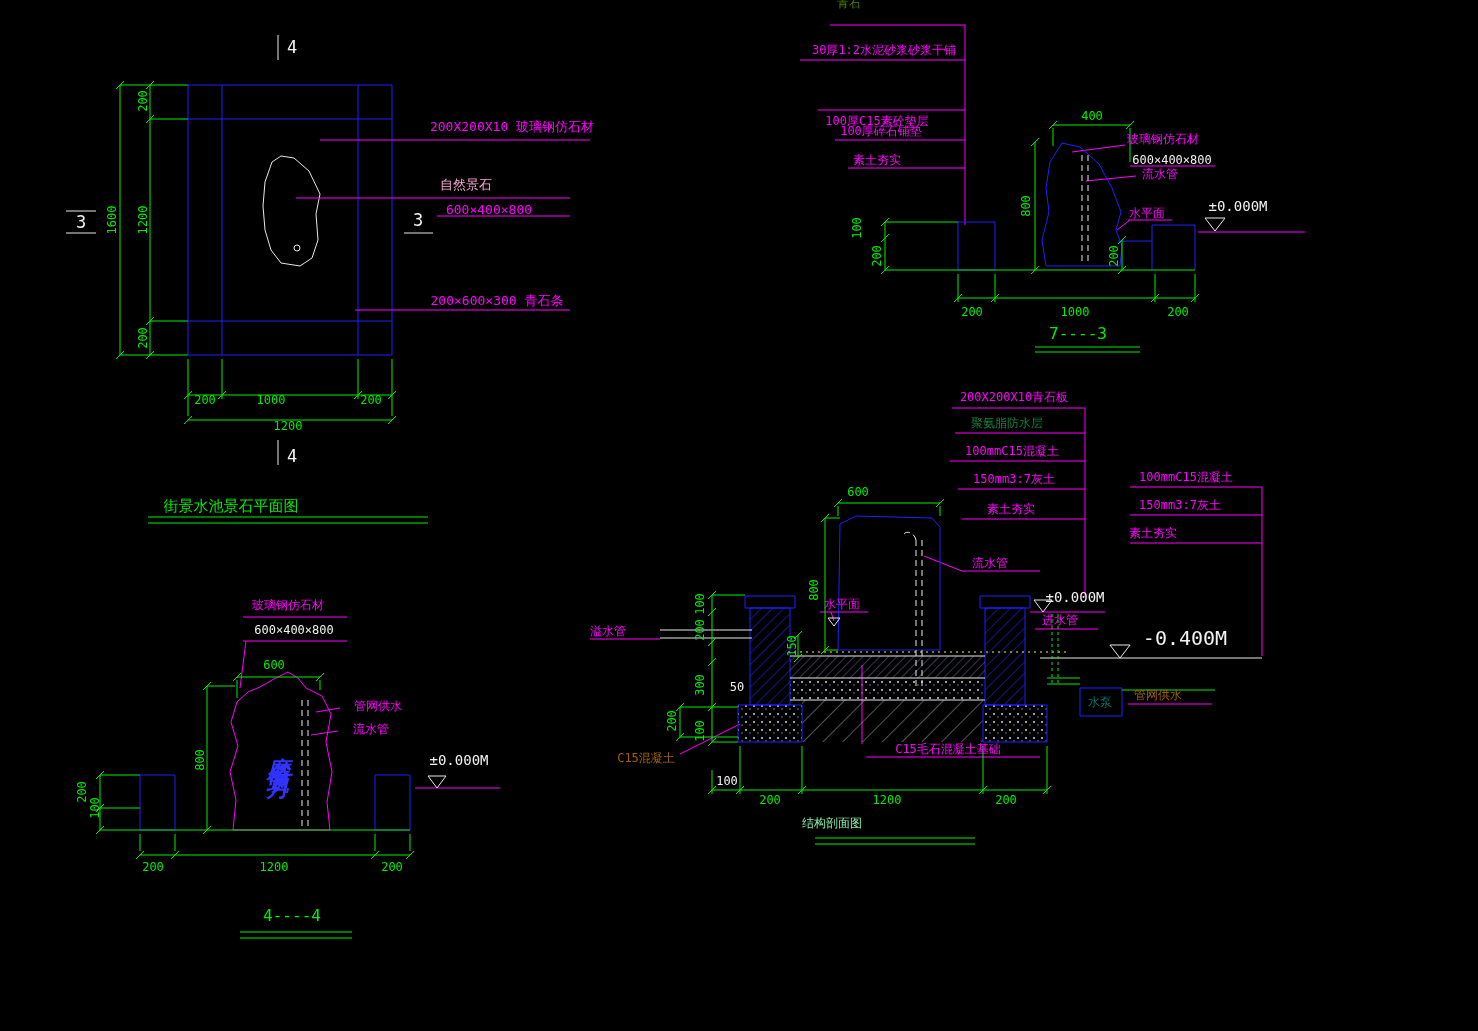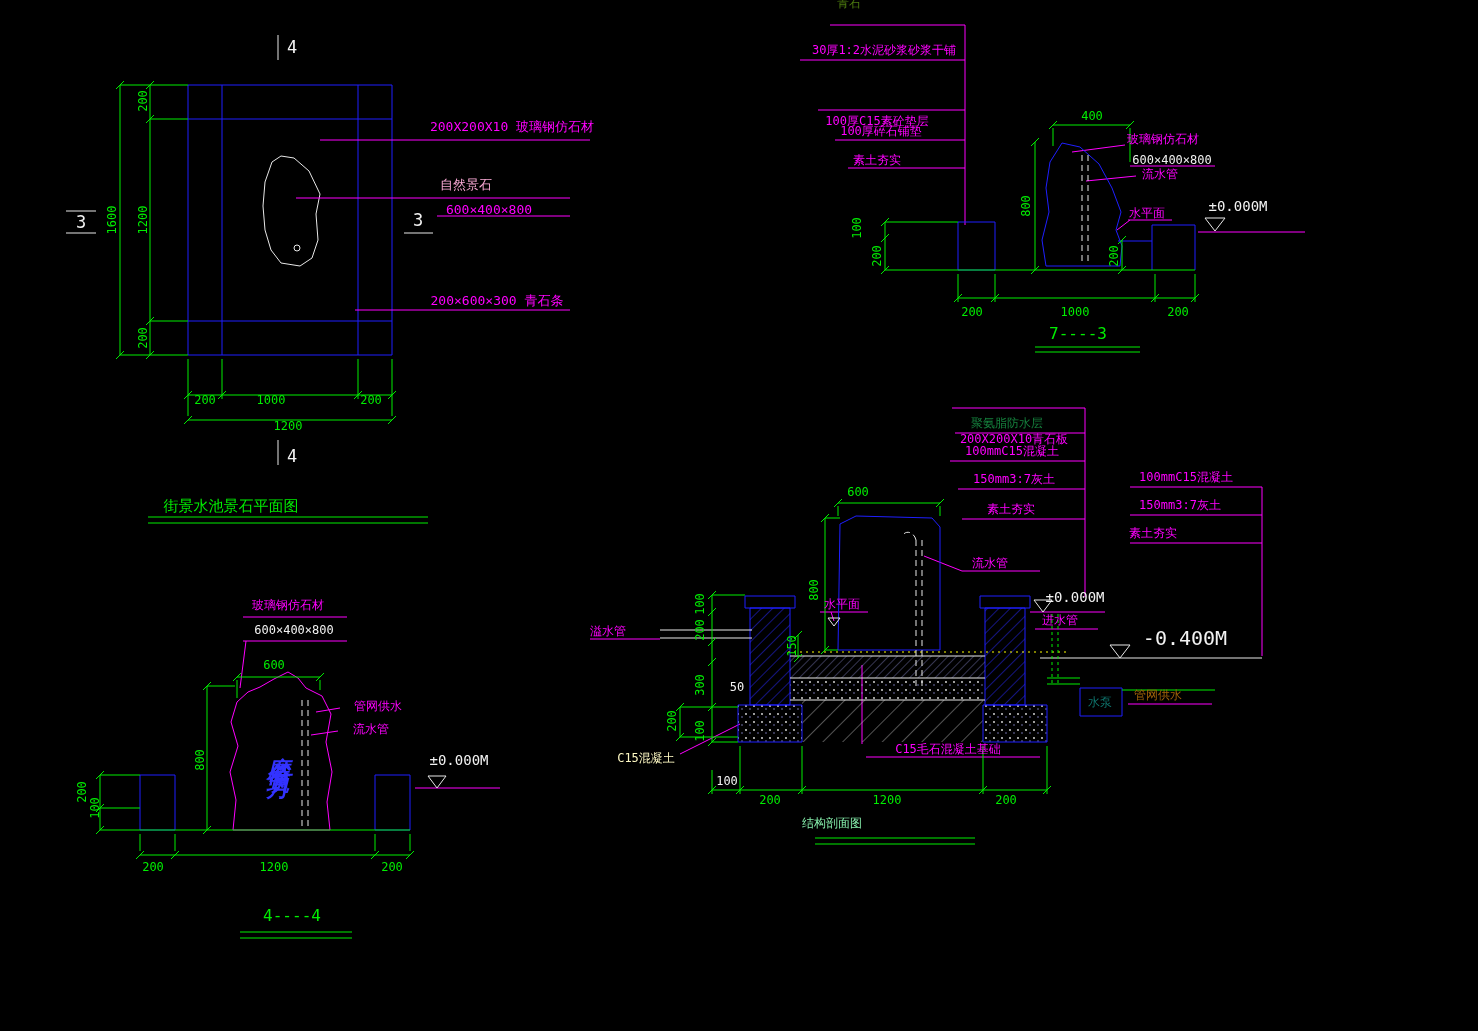--- a/index.html
+++ b/index.html
@@ -178,21 +178,21 @@
       <div class="lbl" style="left: 371px; top: 729px; color: rgb(255, 0, 255); font-size: 12px; transform: translate(-50%, -50%);">流水管</div>
       <div class="lbl vert" style="left: 278px; top: 752px; color: rgb(51, 51, 255); font-size: 23px; transform: translate(-50%, -50%);">磨俗筑月</div>
       <div class="lbl" style="left: 200px; top: 760px; color: rgb(0, 238, 0); font-size: 12px; transform: translate(-50%, -50%) rotate(-90deg);">800</div>
       <div class="lbl" style="left: 459px; top: 760px; color: rgb(242, 242, 242); font-size: 14px; transform: translate(-50%, -50%);">±0.000M</div>
       <div class="lbl" style="left: 82px; top: 792px; color: rgb(0, 238, 0); font-size: 12px; transform: translate(-50%, -50%) rotate(-90deg);">200</div>
       <div class="lbl" style="left: 95px; top: 808px; color: rgb(0, 238, 0); font-size: 12px; transform: translate(-50%, -50%) rotate(-90deg);">100</div>
       <div class="lbl" style="left: 153px; top: 867px; color: rgb(0, 238, 0); font-size: 12px; transform: translate(-50%, -50%);">200</div>
       <div class="lbl" style="left: 274px; top: 867px; color: rgb(0, 238, 0); font-size: 12px; transform: translate(-50%, -50%);">1200</div>
       <div class="lbl" style="left: 392px; top: 867px; color: rgb(0, 238, 0); font-size: 12px; transform: translate(-50%, -50%);">200</div>
       <div class="lbl" style="left: 292px; top: 916px; color: rgb(0, 238, 0); font-size: 16px; transform: translate(-50%, -50%);">4----4</div>
-      <div class="lbl" style="left: 1014px; top: 397px; color: rgb(255, 0, 255); font-size: 12px; transform: translate(-50%, -50%); margin-top: 42px;">200X200X10青石板</div>
+      <div class="lbl" style="left: 1014px; top: 397px; color: rgb(255, 0, 255); font-size: 12px; transform: translate(-50%, -50%);">200X200X10青石板</div>
       <div class="lbl" style="left: 1007px; top: 423px; color: #15803d; font-size: 12px; transform: translate(-50%, -50%);">聚氨脂防水层</div>
       <div class="lbl" style="left: 1012px; top: 451px; color: rgb(255, 0, 255); font-size: 12px; transform: translate(-50%, -50%);">100mmC15混凝土</div>
       <div class="lbl" style="left: 1014px; top: 479px; color: rgb(255, 0, 255); font-size: 12px; transform: translate(-50%, -50%);">150mm3:7灰土</div>
       <div class="lbl" style="left: 1011px; top: 509px; color: rgb(255, 0, 255); font-size: 12px; transform: translate(-50%, -50%);">素土夯实</div>
       <div class="lbl" style="left: 1186px; top: 477px; color: rgb(255, 0, 255); font-size: 12px; transform: translate(-50%, -50%);">100mmC15混凝土</div>
       <div class="lbl" style="left: 1180px; top: 505px; color: rgb(255, 0, 255); font-size: 12px; transform: translate(-50%, -50%);">150mm3:7灰土</div>
       <div class="lbl" style="left: 1153px; top: 533px; color: rgb(255, 0, 255); font-size: 12px; transform: translate(-50%, -50%);">素土夯实</div>
       <div class="lbl" style="left: 858px; top: 492px; color: rgb(0, 238, 0); font-size: 12px; transform: translate(-50%, -50%);">600</div>
       <div class="lbl" style="left: 990px; top: 563px; color: rgb(255, 0, 255); font-size: 12px; transform: translate(-50%, -50%);">流水管</div>
       <div class="lbl" style="left: 814px; top: 590px; color: rgb(0, 238, 0); font-size: 12px; transform: translate(-50%, -50%) rotate(-90deg);">800</div>
@@ -201,21 +201,21 @@
       <div class="lbl" style="left: 1060px; top: 620px; color: rgb(255, 0, 255); font-size: 12px; transform: translate(-50%, -50%);">进水管</div>
       <div class="lbl" style="left: 1185px; top: 638px; color: rgb(242, 242, 242); font-size: 20px; transform: translate(-50%, -50%);">-0.400M</div>
       <div class="lbl" style="left: 608px; top: 631px; color: rgb(255, 0, 255); font-size: 12px; transform: translate(-50%, -50%);">溢水管</div>
       <div class="lbl" style="left: 700px; top: 604px; color: rgb(0, 238, 0); font-size: 12px; transform: translate(-50%, -50%) rotate(-90deg);">100</div>
       <div class="lbl" style="left: 700px; top: 630px; color: rgb(0, 238, 0); font-size: 12px; transform: translate(-50%, -50%) rotate(-90deg);">200</div>
       <div class="lbl" style="left: 792px; top: 646px; color: rgb(0, 238, 0); font-size: 12px; transform: translate(-50%, -50%) rotate(-90deg);">150</div>
       <div class="lbl" style="left: 700px; top: 685px; color: rgb(0, 238, 0); font-size: 12px; transform: translate(-50%, -50%) rotate(-90deg);">300</div>
       <div class="lbl" style="left: 737px; top: 687px; color: rgb(242, 242, 242); font-size: 12px; transform: translate(-50%, -50%);">50</div>
       <div class="lbl" style="left: 672px; top: 721px; color: rgb(0, 238, 0); font-size: 12px; transform: translate(-50%, -50%) rotate(-90deg);">200</div>
       <div class="lbl" style="left: 700px; top: 731px; color: rgb(0, 238, 0); font-size: 12px; transform: translate(-50%, -50%) rotate(-90deg);">100</div>
-      <div class="lbl" style="left: 646px; top: 758px; color: #fef9c3; font-size: 12px; transform: translate(-50%, -50%);">C15混凝土</div>
+      <div class="lbl" style="left: 646px; top: 758px; color: #a16207; font-size: 12px; transform: translate(-50%, -50%);">C15混凝土</div>
       <div class="lbl" style="left: 948px; top: 749px; color: rgb(255, 0, 255); font-size: 12px; transform: translate(-50%, -50%);">C15毛石混凝土基础</div>
       <div class="lbl" style="left: 1100px; top: 702px; color: #0f766e; font-size: 12px; transform: translate(-50%, -50%);">水泵</div>
       <div class="lbl" style="left: 1158px; top: 695px; color: #a16207; font-size: 12px; transform: translate(-50%, -50%);">管网供水</div>
       <div class="lbl" style="left: 727px; top: 781px; color: rgb(242, 242, 242); font-size: 12px; transform: translate(-50%, -50%);">100</div>
       <div class="lbl" style="left: 770px; top: 800px; color: rgb(0, 238, 0); font-size: 12px; transform: translate(-50%, -50%);">200</div>
       <div class="lbl" style="left: 887px; top: 800px; color: rgb(0, 238, 0); font-size: 12px; transform: translate(-50%, -50%);">1200</div>
       <div class="lbl" style="left: 1006px; top: 800px; color: rgb(0, 238, 0); font-size: 12px; transform: translate(-50%, -50%);">200</div>
       <div class="lbl" style="left: 832px; top: 823px; color: #86efac; font-size: 12px; transform: translate(-50%, -50%);">结构剖面图</div>
     </div>
 </div>

